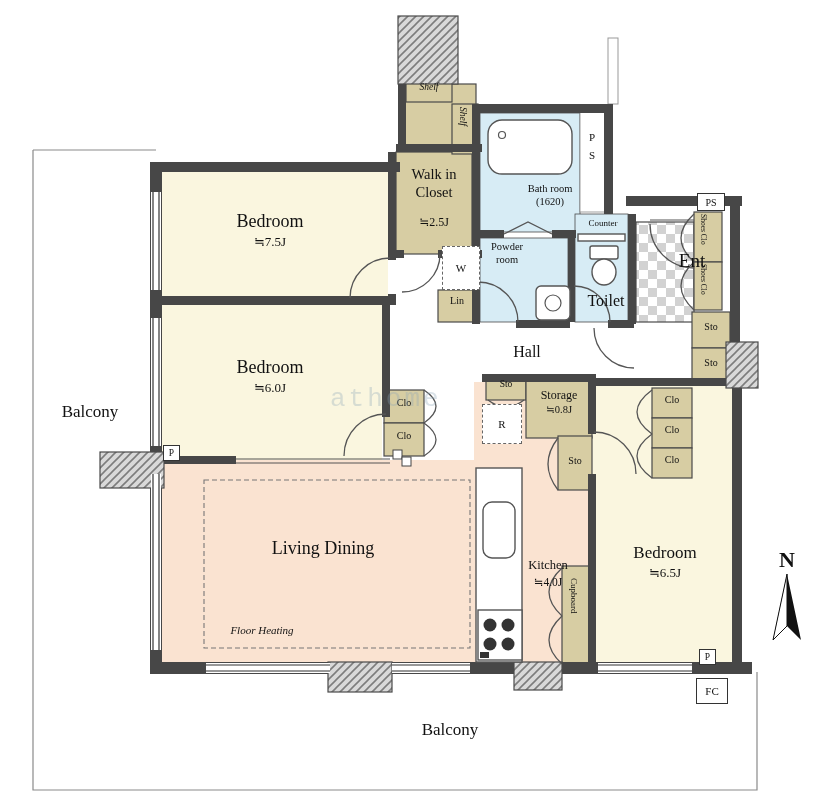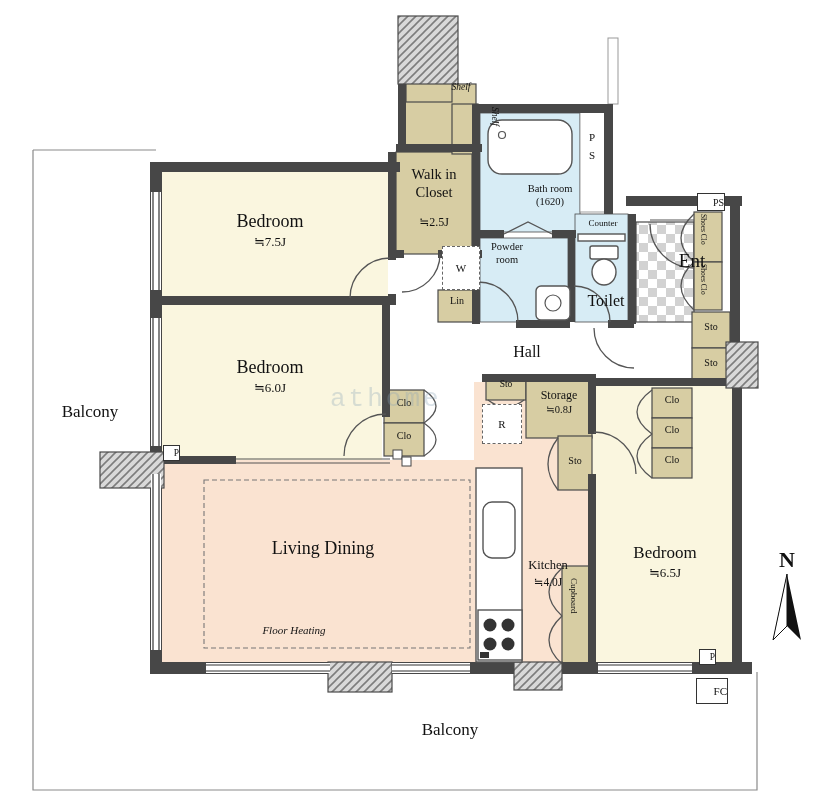--- a/index.html
+++ b/index.html
@@ -4,23 +4,23 @@
 <style>
   :root{
     --cream:#faf6df; --peach:#fae3d1; --blue:#d7ecf5; --tan:#d7cda3;
     --wall:#474747; --line:#555;
   }
   html,body{margin:0;padding:0;background:#fff;}
   .stage{position:relative;width:835px;height:804px;background:#fff;overflow:hidden;
          font-family:"Liberation Serif",serif;color:#111;}
   .stage svg{position:absolute;left:0;top:0;}
   .lbl{position:absolute;text-align:center;line-height:1.12;white-space:nowrap;color:#111;}
-  .it{font-style:italic;margin-left:32px;}
+  .it{font-style:italic;}
   .vert{writing-mode:vertical-rl;}
-  .badge{position:absolute;display:flex;align-items:center;justify-content:flex-end;
+  .badge{position:absolute;display:flex;align-items:center;justify-content:center;
          border:1.2px solid #333;background:#fff;color:#111;box-sizing:border-box;}
   .dashedbox{position:absolute;display:flex;align-items:center;justify-content:center;
          border:1.3px dashed #666;background:#fff;color:#111;box-sizing:border-box;}
   .room-cream{fill:var(--cream);}
   .room-peach{fill:var(--peach);}
   .room-blue{fill:var(--blue);stroke:#4a4a4a;stroke-width:.8;}
   .box-tan{fill:var(--tan);stroke:#4a4a4a;stroke-width:1.2;}
   .wall{fill:var(--wall);}
   .thin{stroke:#8a8a8a;stroke-width:1.2;fill:none;}
   .arc{stroke:#555;stroke-width:1.3;fill:none;}

